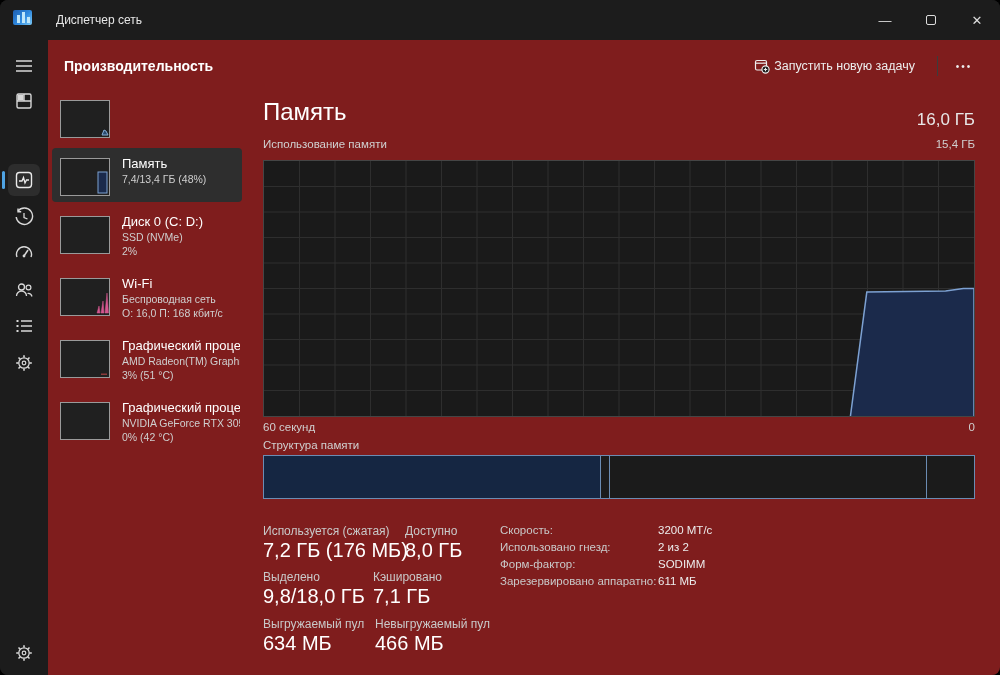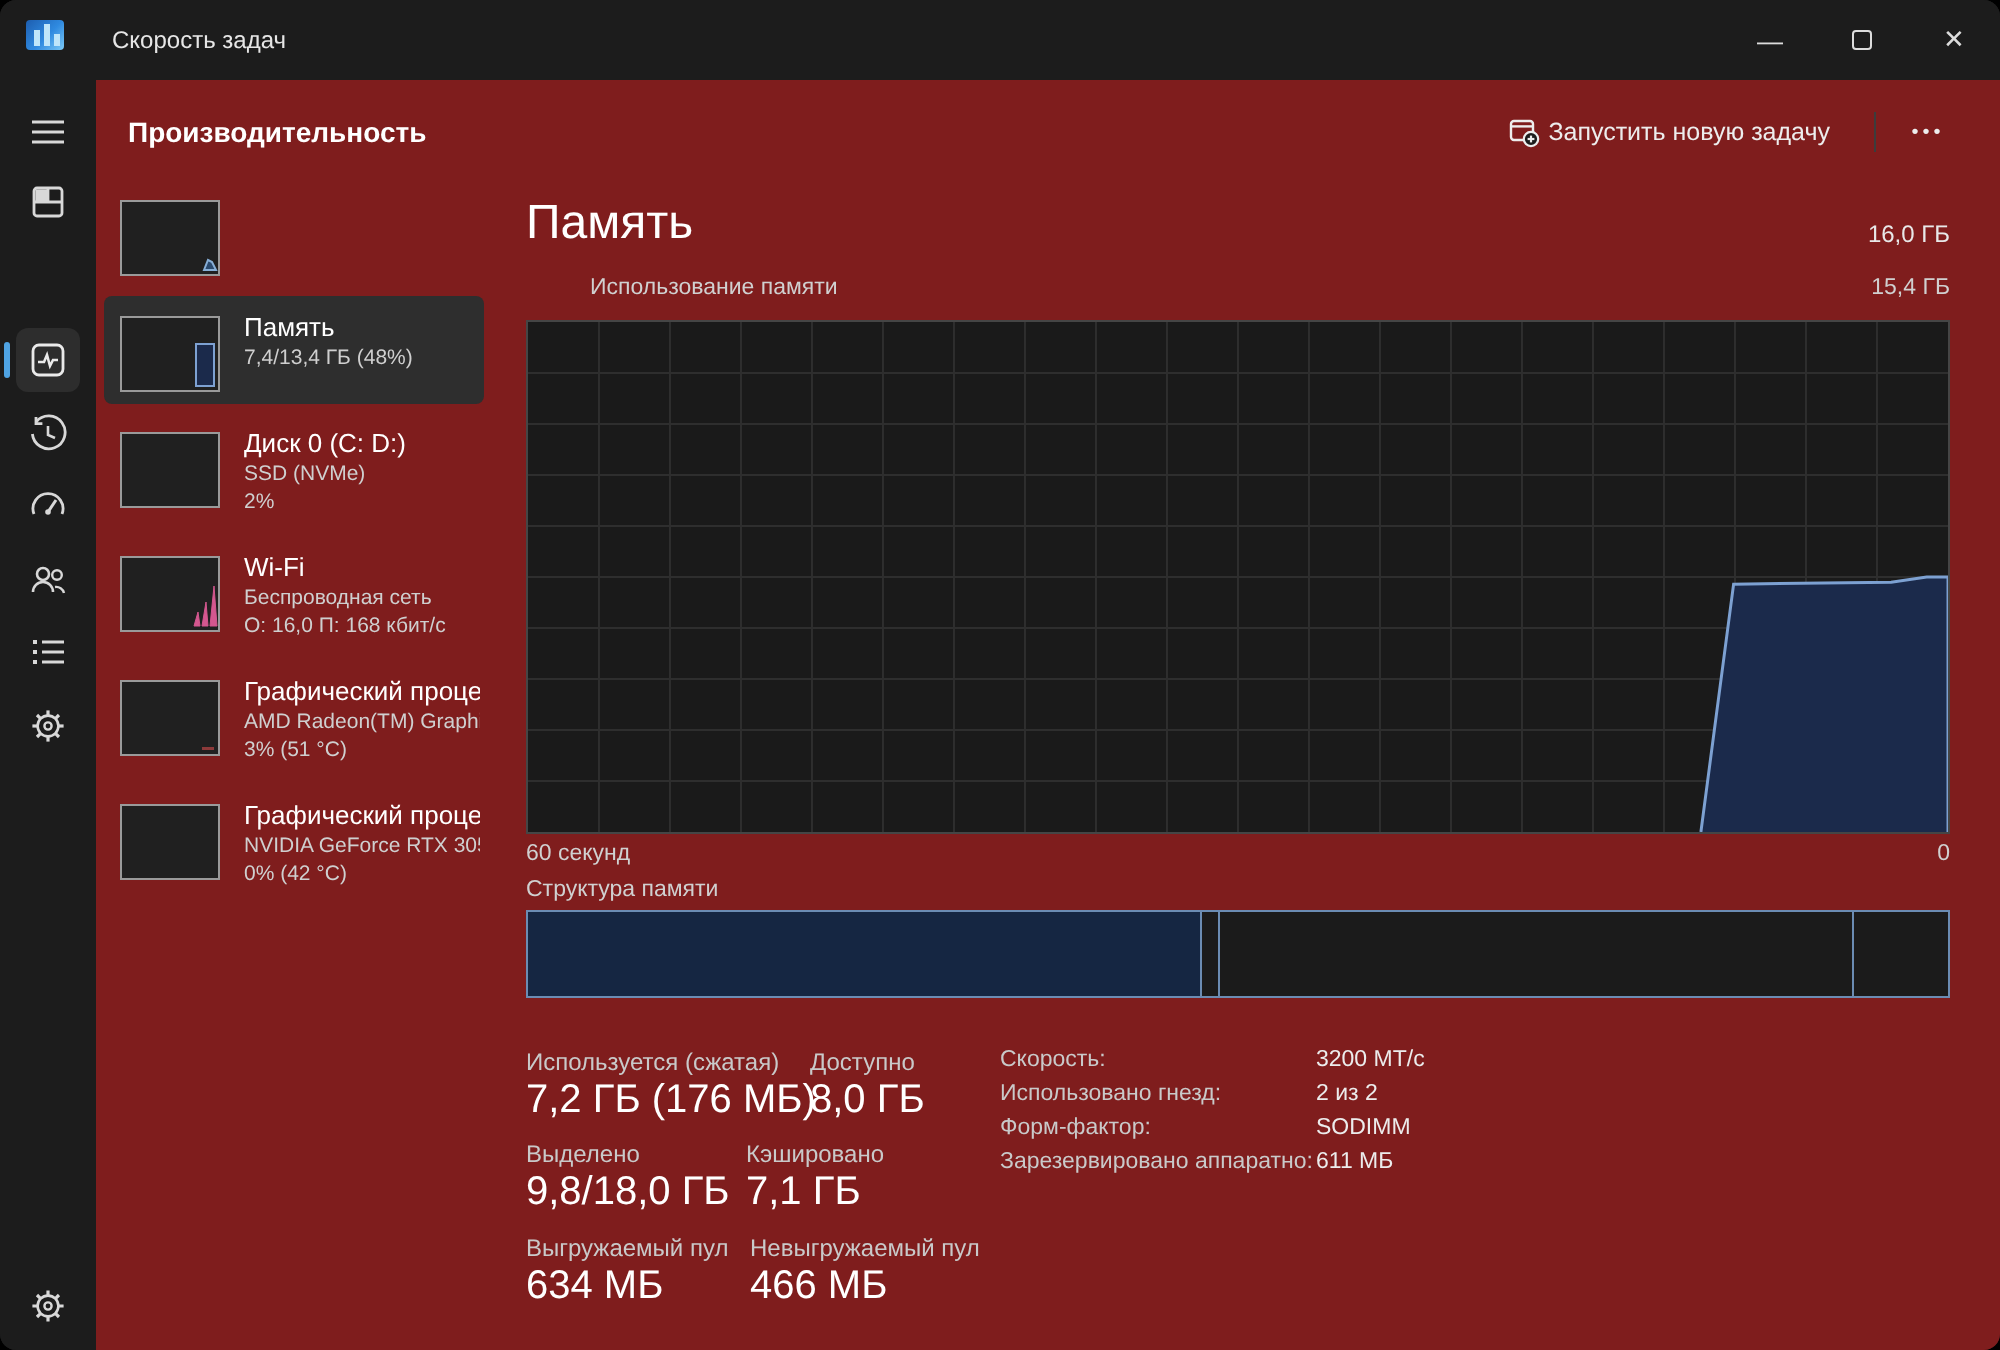--- a/index.html
+++ b/index.html
@@ -46,22 +46,22 @@
   .thumb { width:50px; height:38px; border:1px solid #9a9a9a; background:#202020;
     flex:none; margin-top:3px; position:relative; }
   .thumb svg { position:absolute; left:0; top:0; width:100%; height:100%; }
   .side-text { margin-left:12px; width:118px; overflow:hidden; white-space:nowrap; }
   .side-title { font-size:13px; color:#fff; line-height:17px; }
   .side-sub { font-size:10.5px; color:#cfcfcf; line-height:14px; }
 
   
   .main { position:absolute; left:202px; top:50px; right:0; bottom:0; }
   .mem-title { position:absolute; left:13px; top:8px; font-size:24px; font-weight:400; color:#fff; }
-  .mem-total { position:absolute; right:25px; top:20px; font-size:12px; color:#e8e8e8; }
-  .chart-label { position:absolute; left:13px; top:48px; font-size:11.5px; color:#d0d0d0;margin-left:32px; }
+  .mem-total { position:absolute; right:25px; top:20px; font-size:17px; color:#e8e8e8; }
+  .chart-label { position:absolute; left:13px; top:48px; font-size:11.5px; color:#d0d0d0; }
   .chart-max { position:absolute; right:25px; top:48px; font-size:11.5px; color:#d0d0d0; }
   .usage-chart { position:absolute; left:13px; top:70px; width:712px; height:257px;
     background:#1a1a1a; border:1px solid #454545; }
   .usage-chart svg { display:block; width:100%; height:100%; }
   .time-row-left { position:absolute; left:13px; top:331px; font-size:11.5px; color:#d0d0d0; }
   .time-row-right { position:absolute; right:25px; top:331px; font-size:11.5px; color:#d0d0d0; }
   .comp-label { position:absolute; left:13px; top:349px; font-size:11.5px; color:#d0d0d0; }
   .comp-bar { position:absolute; left:13px; top:365px; width:712px; height:44px;
     border:1px solid #6b8cb3; display:flex; background:#1b1b1b; }
   .comp-seg { height:100%; }
@@ -77,21 +77,21 @@
 <body>
 
 <div class="window">
 
   <div class="titlebar">
     <div class="app-icon">
       <i style="left:4px;height:8px;"></i>
         <i style="left:9px;height:11px;"></i>
         <i style="left:14px;height:6px;"></i>
     </div>
-    <div class="app-title">Скорость задач</div>
+    <div class="app-title">Диспетчер сеть</div>
     <div class="win-controls">
       <div class="win-btn">—</div>
       <div class="win-btn">
           <span class="max-glyph"></span>
         </div>
       <div class="win-btn">✕</div>
     </div>
   </div>
 
   <div class="nav-rail">

